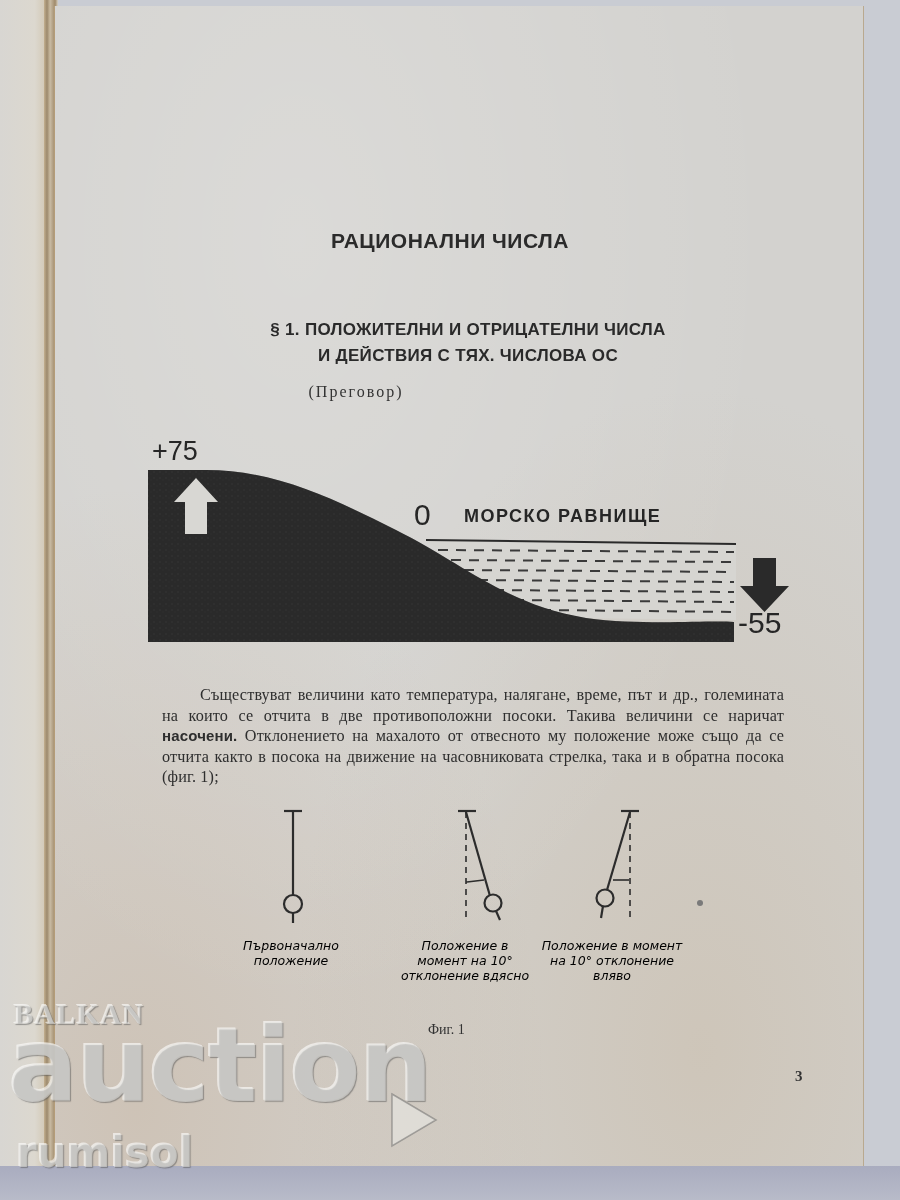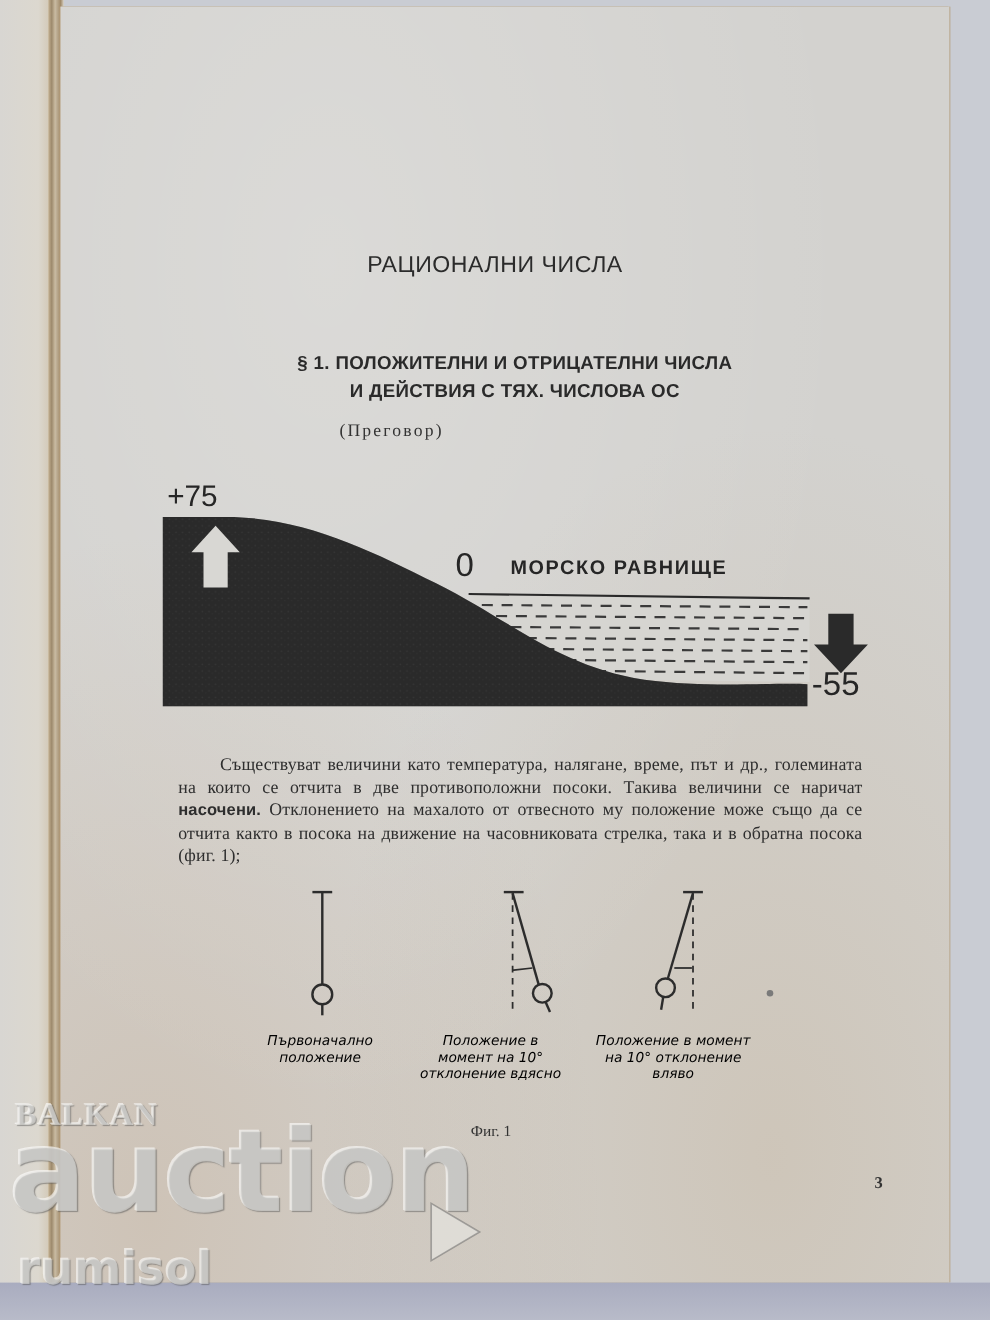--- a/index.html
+++ b/index.html
@@ -25,21 +25,21 @@
     position:absolute; left:44px; top:0; width:6px; height:1170px;
     background:linear-gradient(90deg,#bfa985,#8f7a5b,#c8b89c);
     opacity:0.8;
   }
   .bottom-shadow {
     position:absolute; left:0; top:1166px; width:900px; height:34px;
     background:linear-gradient(180deg,#a9acbf,#b8bbc9);
   }
   .chapter-title {
     position:absolute; left:0; width:900px; top:229px; text-align:center;
-    font-family:"Liberation Sans", sans-serif; font-weight:normal; font-size:21px;
+    font-family:"Liberation Sans", sans-serif; font-weight:bold; font-size:21px;
     color:#2b2b2b; letter-spacing:0.5px;
   }
   .section-line {
     position:absolute; left:0; width:900px; text-align:center;
     font-family:"Liberation Sans", sans-serif; font-weight:bold; font-size:17px;
     color:#2a2a2a; letter-spacing:0.3px;
   }
   .section-line.l1 { top:320px; left:18px; }
   .section-line.l2 { top:346px; left:18px; }
   .review {
@@ -162,21 +162,21 @@
         <line x1="410" y1="12" x2="387" y2="90"></line>
         <circle cx="385" cy="98" r="8.5"></circle>
         <line x1="383" y1="106" x2="381" y2="118"></line>
         <line x1="410" y1="12" x2="410" y2="120" stroke-dasharray="6,5" stroke-width="1.6"></line>
         <line x1="393" y1="80" x2="409" y2="80" stroke-width="1.6"></line>
       </g>
     </g>
     <circle cx="480" cy="103" r="3" fill="#7a7a7a"></circle>
   </svg>
   <div class="pcap" style="left:8px; top:138px; width:126px;">Първоначално положение</div>
-  <div class="pcap" style="left:156px; top:138px; width:140px;">Положение в момент на 10° отклонение вдясно</div>
+  <div class="pcap" style="left:175px; top:138px; width:140px;">Положение в момент на 10° отклонение вдясно</div>
   <div class="pcap" style="left:318px; top:138px; width:148px;">Положение в момент на 10° отклонение вляво</div>
 </div>
 
 <div class="fig-label">Фиг. 1</div>
 <div class="page-number">3</div>
 
 <div class="watermark wm-balkan">BALKAN</div>
 <div class="watermark wm-auction">auction</div>
 <div class="watermark wm-rumisol">rumisol</div>
 <svg class="wm-play" width="50" height="60" viewBox="0 0 50 60">

